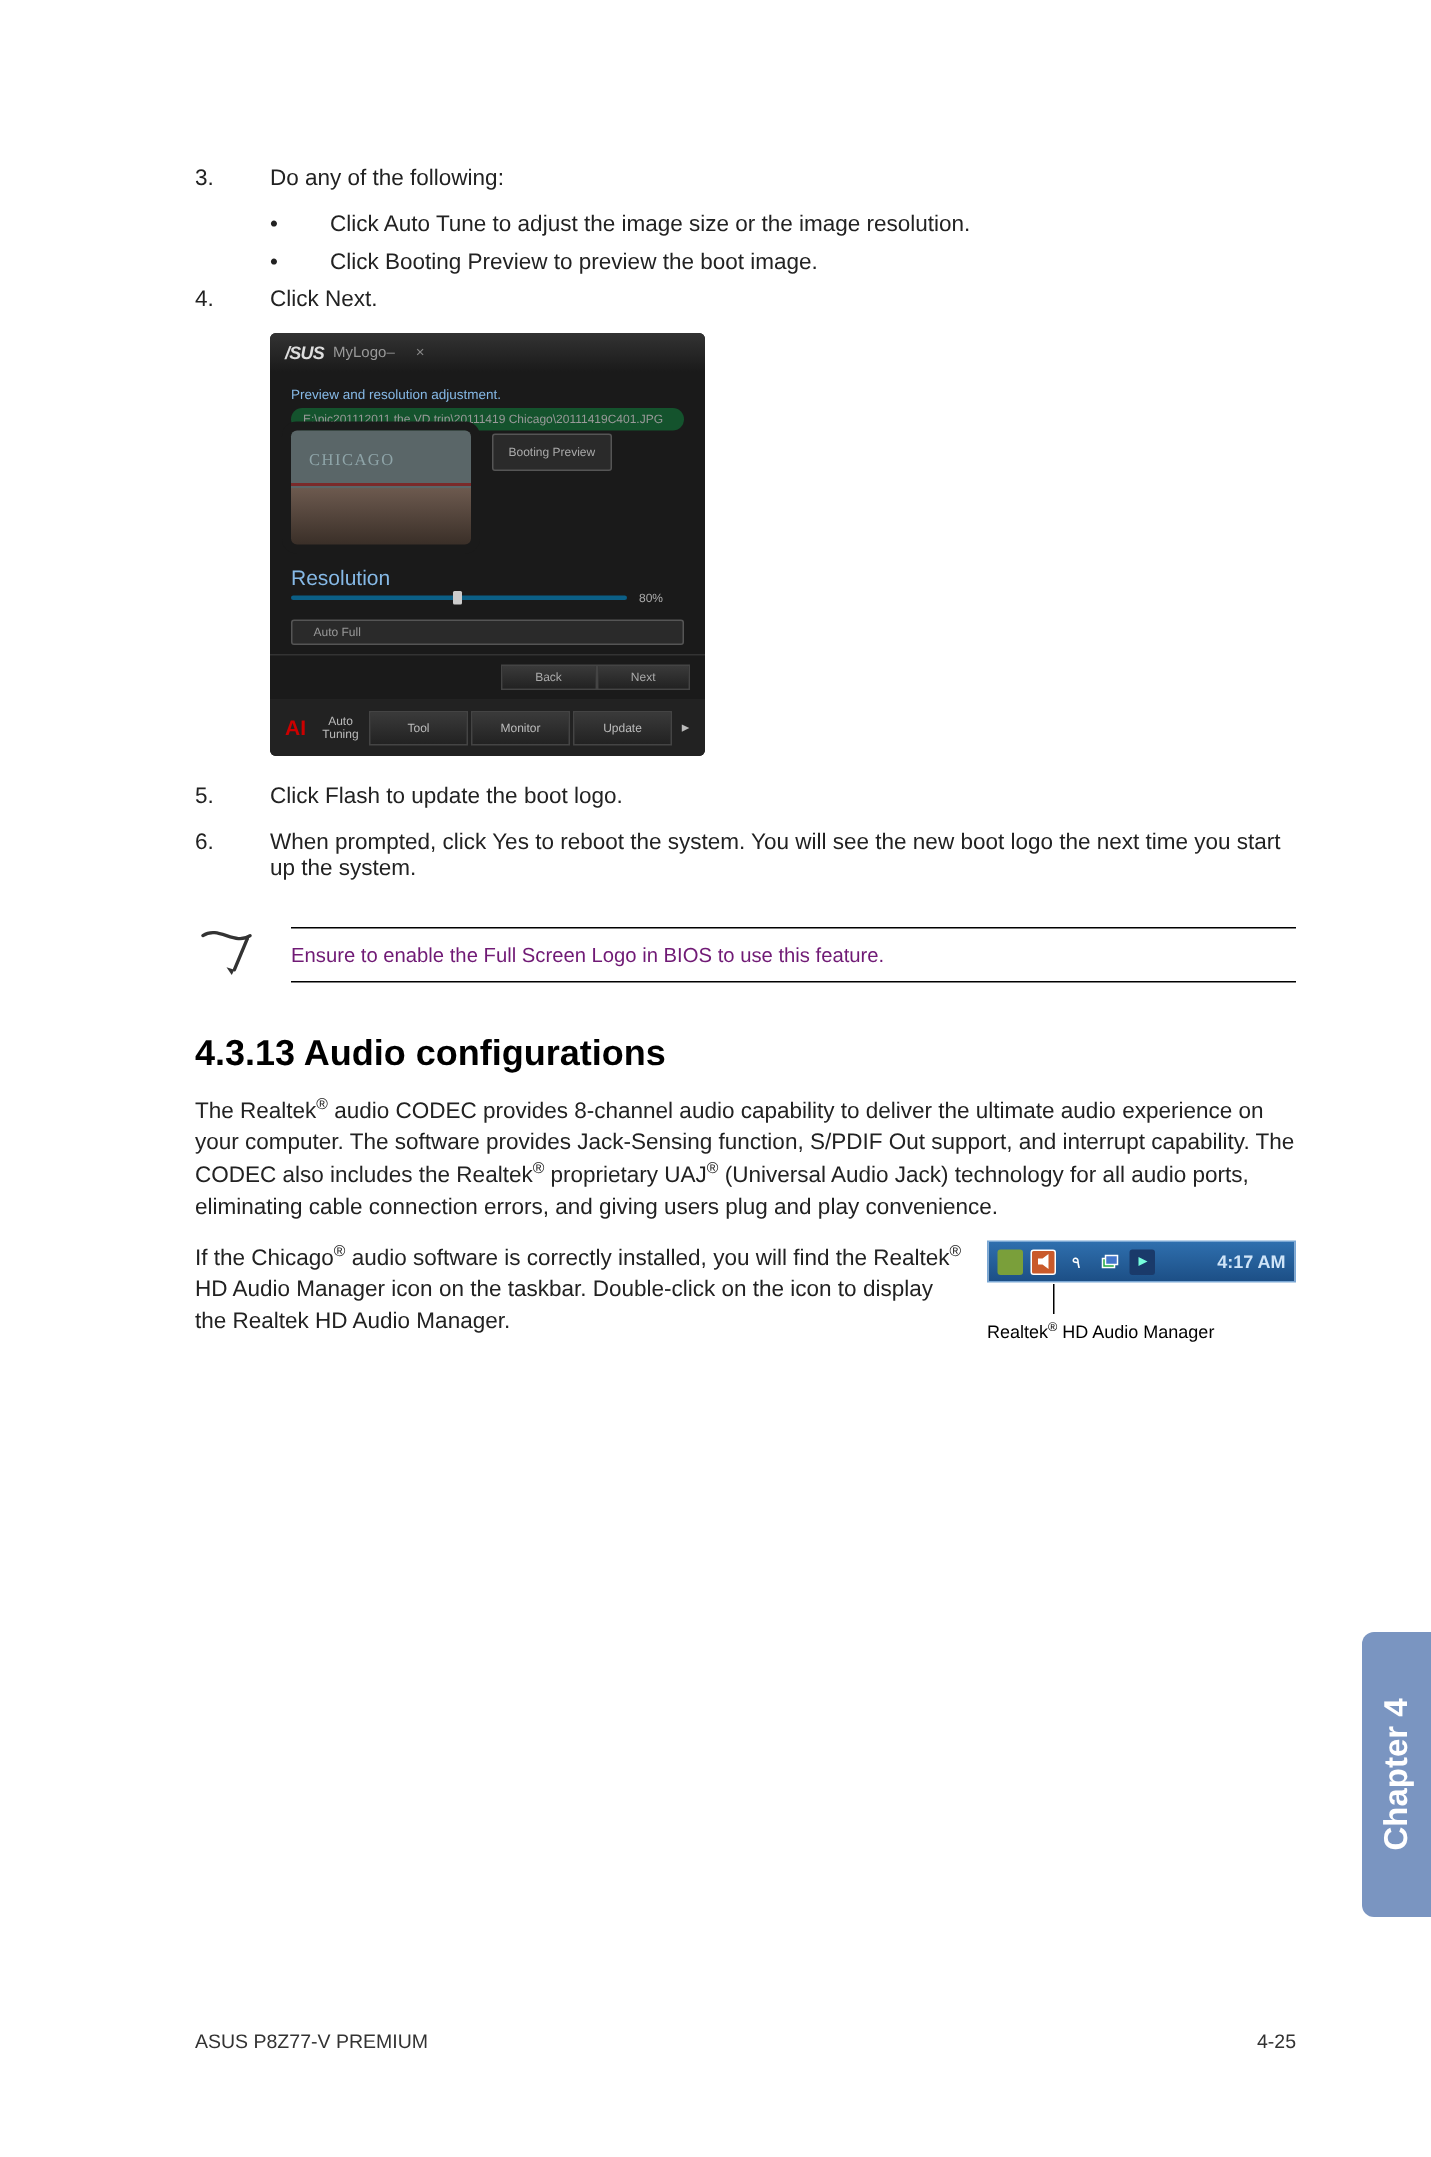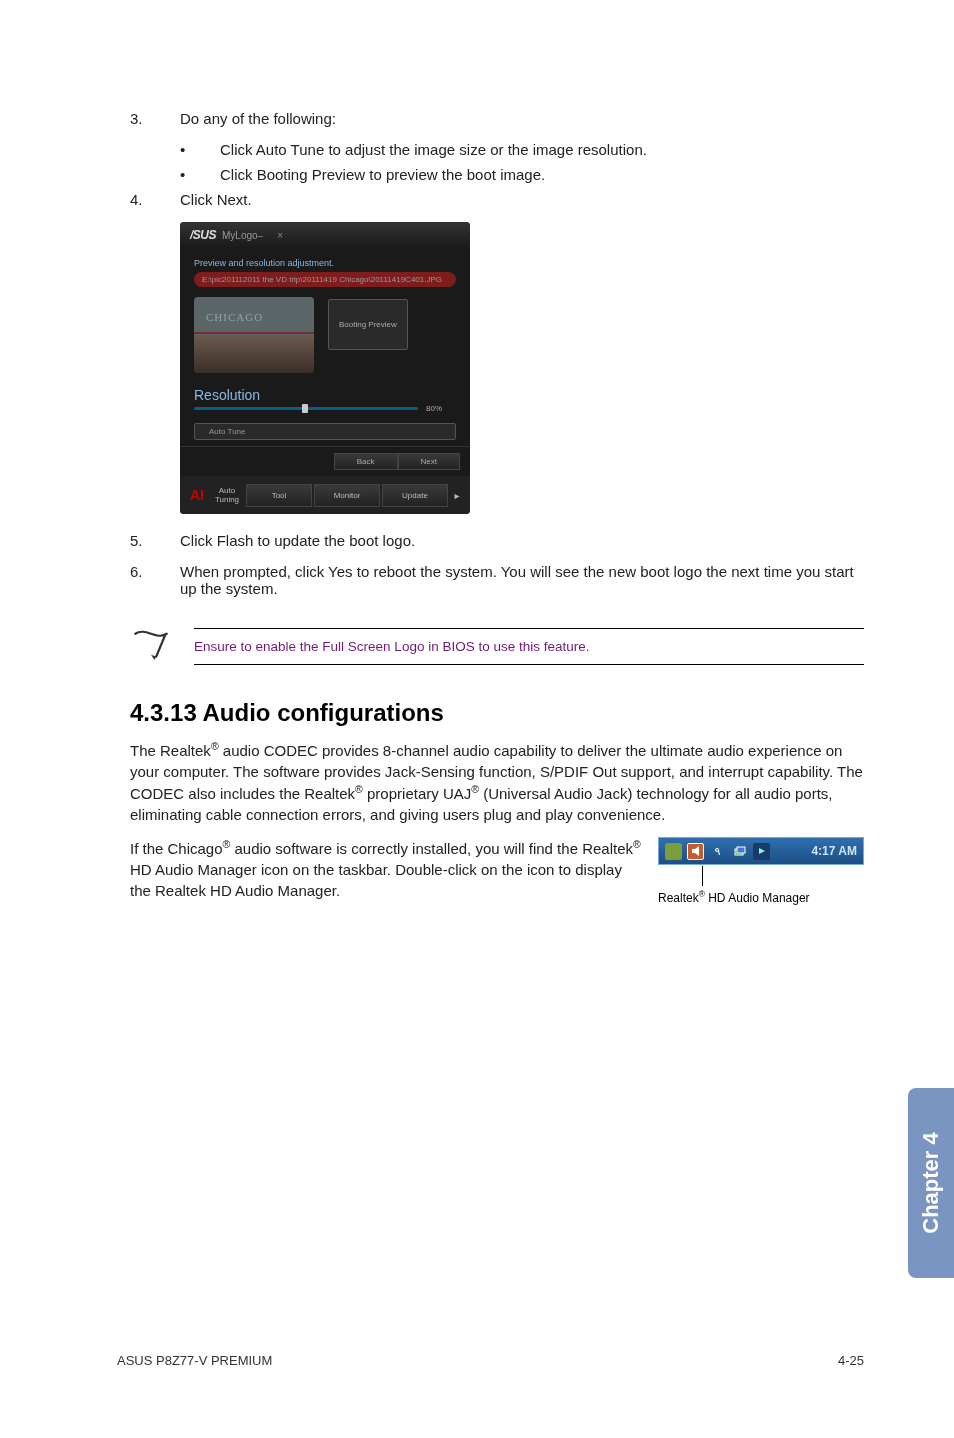--- a/index.html
+++ b/index.html
@@ -41,22 +41,22 @@
   .mylogo-titlebar .left { display:flex; align-items:center; gap:6px; }
   .asus-logo {
     font-weight: bold; font-style: italic; color: #ddd;
     font-size: 12px; letter-spacing: -0.5px;
   }
   .mylogo-title { color:#999; }
   .mylogo-close { color:#888; display:flex; gap:14px; }
   .mylogo-body { padding: 10px 14px 6px 14px; }
   .section-label { color: #86b9e6; font-size: 9px; margin-bottom: 4px; }
   .pathbar {
-    background: #7f1d1d; border-radius: 8px; padding: 3px 8px;
-    font-size: 8px; color: #999; margin-bottom: 10px;
+    background: #14532d; border-radius: 8px; padding: 3px 8px;
+    font-size: 8px; color: #999; 
     white-space: nowrap; overflow: hidden;
   }
   .preview-row { display:flex; gap:14px; align-items:flex-start; margin-bottom:14px; }
   .preview-img {
     width: 120px; height: 76px;
     background: linear-gradient(#5a6668 0%, #5a6668 50%, #6d5a4f 50%, #3a2f28 100%);
     border-radius: 4px;
     position: relative;
     box-shadow: 0 0 0 6px #1a1a1a;
   }
@@ -66,21 +66,21 @@
   }
   .preview-img .watermark{
     position:absolute; left:12px; top:14px; color:#8ea4a8;
     font-size:11px; font-family: Georgia, serif; letter-spacing:1px;
   }
   .preview-img .redline{
     position:absolute; left:0; right:0; top:46%; height:2px; background:#7a2a2a;
   }
   .booting-btn {
     border:1px solid #555; background:#2a2a2a; color:#aaa;
-    font-size:8px; padding:20px 10px; border-radius:2px;
+    font-size:8px; padding:7px 10px; border-radius:2px;
     margin-top: 2px;
   }
   .res-label { color:#86b9e6; font-size:14px; margin-bottom:1px; }
   .slider-row { display:flex; align-items:center; gap:8px; margin-bottom:10px; }
   .slider {
     flex:1; height:3px; background:#0b5f86; position:relative; border-radius:2px;
   }
   .slider .thumb {
     position:absolute; left:48%; top:-3px; width:6px; height:9px;
     background:#ccc; border-radius:1px;
@@ -165,21 +165,21 @@
     border-bottom-left-radius:8px;
     display:flex; align-items:center; justify-content:center;
   }
   .side-tab span {
     transform: rotate(-90deg);
     color:#fff; font-size:22px; font-weight:bold;
     white-space:nowrap;
   }
 
   .footer {
-    position:absolute; bottom:70px; left:117px; right:90px;
+    position:absolute; bottom:70px; left:130px; right:90px;
     display:flex; justify-content:space-between;
     font-size:13px; color:#333;
   }
 
   .clearfix::after{content:"";display:table;clear:both;}
 </style>
 </head>
 <body>
 
 <div class="page">
@@ -226,21 +226,21 @@
             <div class="booting-btn">Booting Preview</div>
           </div>
         </div>
         <div class="res-label">Resolution</div>
         <div class="slider-row">
           <div class="slider">
               <div class="thumb"></div>
             </div>
           <div class="slider-val">80%</div>
         </div>
-        <div class="autotune-btn">Auto Tune</div>
+        <div class="autotune-btn">Auto Full</div>
       </div>
       <div class="nav-row">
         <div class="nav-btn">Back</div>
         <div class="nav-btn">Next</div>
       </div>
       <div class="tool-row">
         <div class="ai">AI</div>
         <div class="tool-tab icon">Auto Tuning</div>
         <div class="filler">
           <div class="tool-tab">Tool</div>

